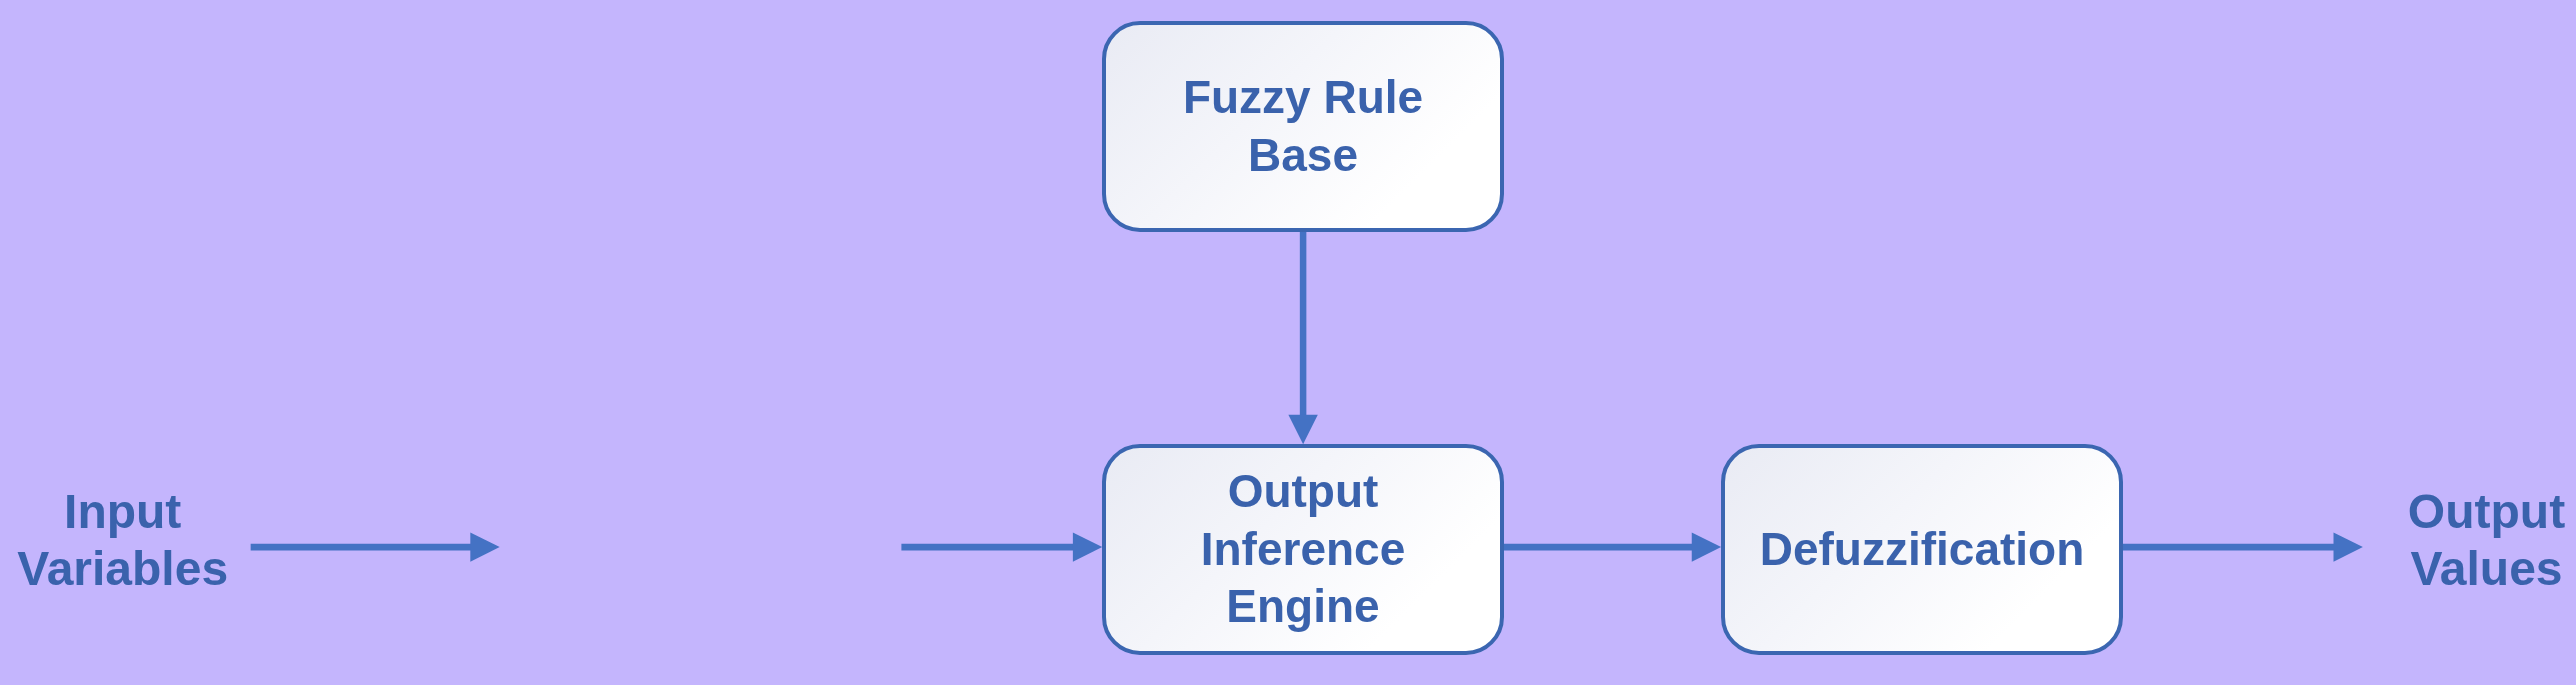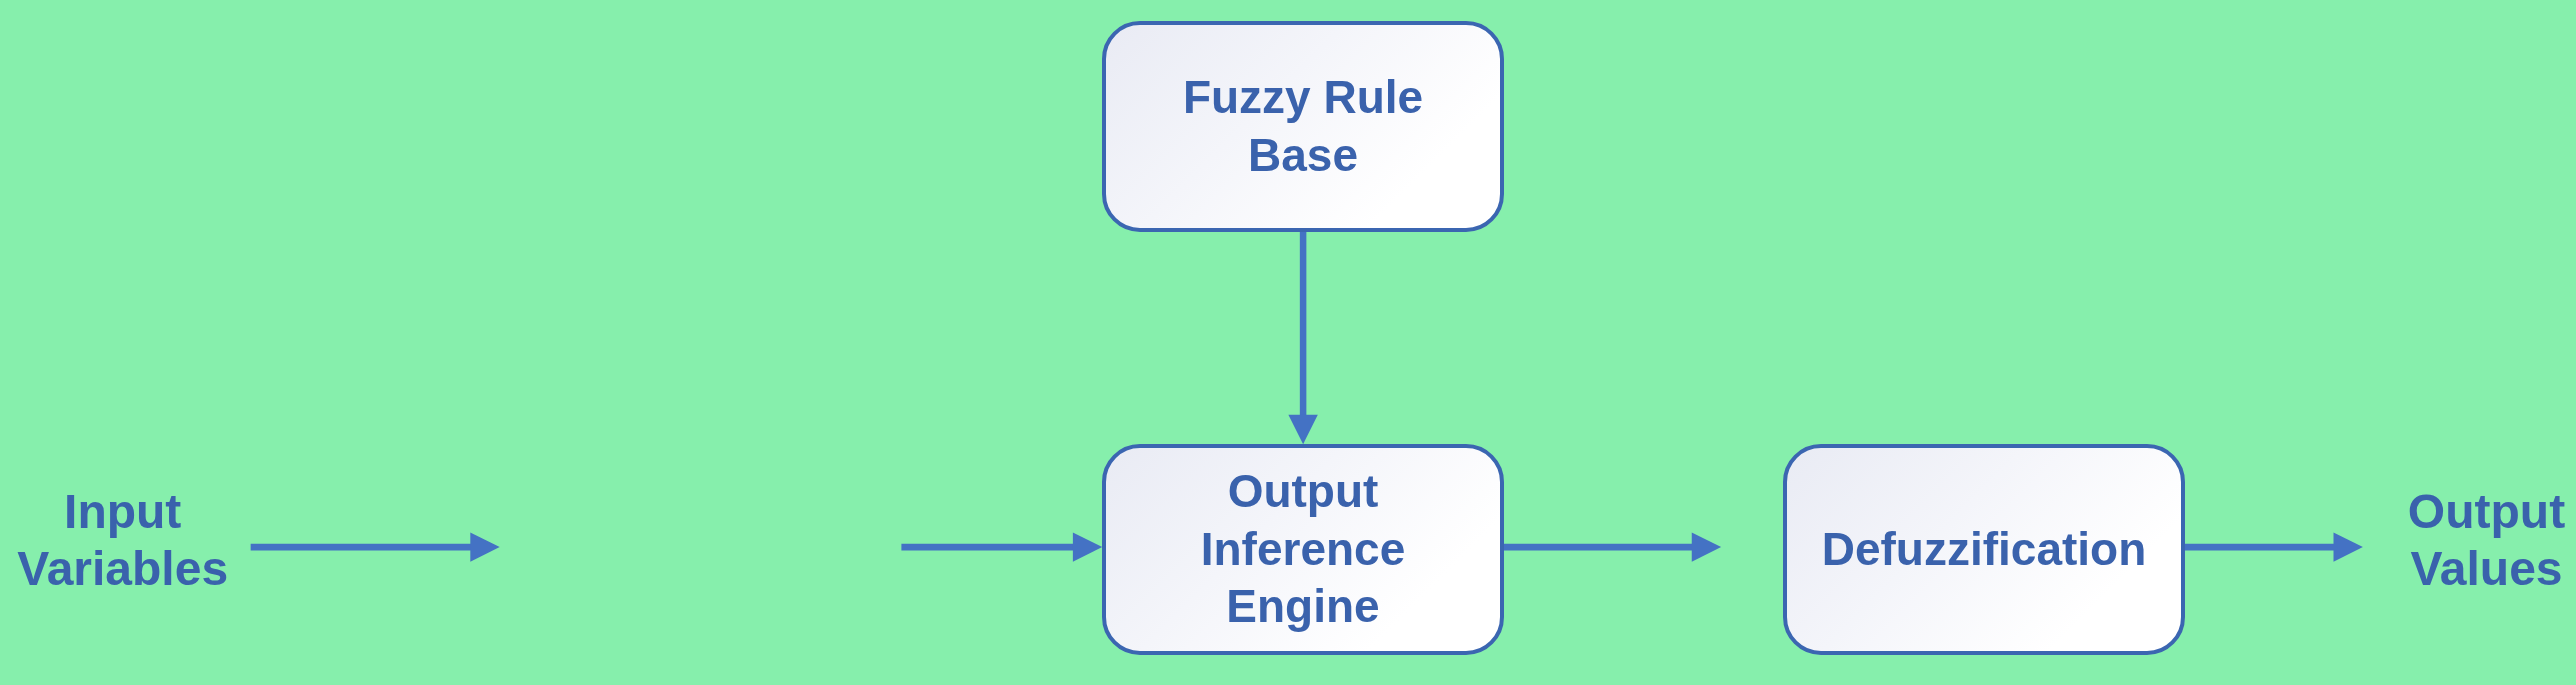--- a/index.html
+++ b/index.html
@@ -4,21 +4,21 @@
 <style>
   html, body {
     margin: 0;
     padding: 0;
     background: #ffffff;
   }
   .canvas {
     position: relative;
     width: 2576px;
     height: 686px;
-    background: #86efac;
+    background: #c4b5fd;
     overflow: hidden;
     font-family: "Liberation Sans", sans-serif;
   }
   .node {
     position: absolute;
     width: 402px;
     height: 211px;
     box-sizing: border-box;
     border: 4.1px solid var(--color-border, #3b66b1);
     border-radius: 38px;
@@ -29,21 +29,21 @@
     text-align: center;
     color: var(--color-text, #3a62ac);
     font-weight: bold;
     font-size: 46px;
     line-height: 1.25;
     padding: 0 23px;
   }
   #node-fuzzy-rule-base   { left: 1102px; top: 21px;  }
   #node-fuzzification     { left: 500px;  top: 444px; }
   #node-inference-engine  { left: 1102px; top: 444px; }
-  #node-defuzzification   { left: 1783px; top: 444px; }
+  #node-defuzzification   { left: 1721px; top: 444px; }
 
   .side-label {
     position: absolute;
     color: var(--color-text, #3a62ac);
     font-weight: bold;
     font-size: 48px;
     line-height: 57px;
     text-align: center;
     white-space: pre-line;
   }

